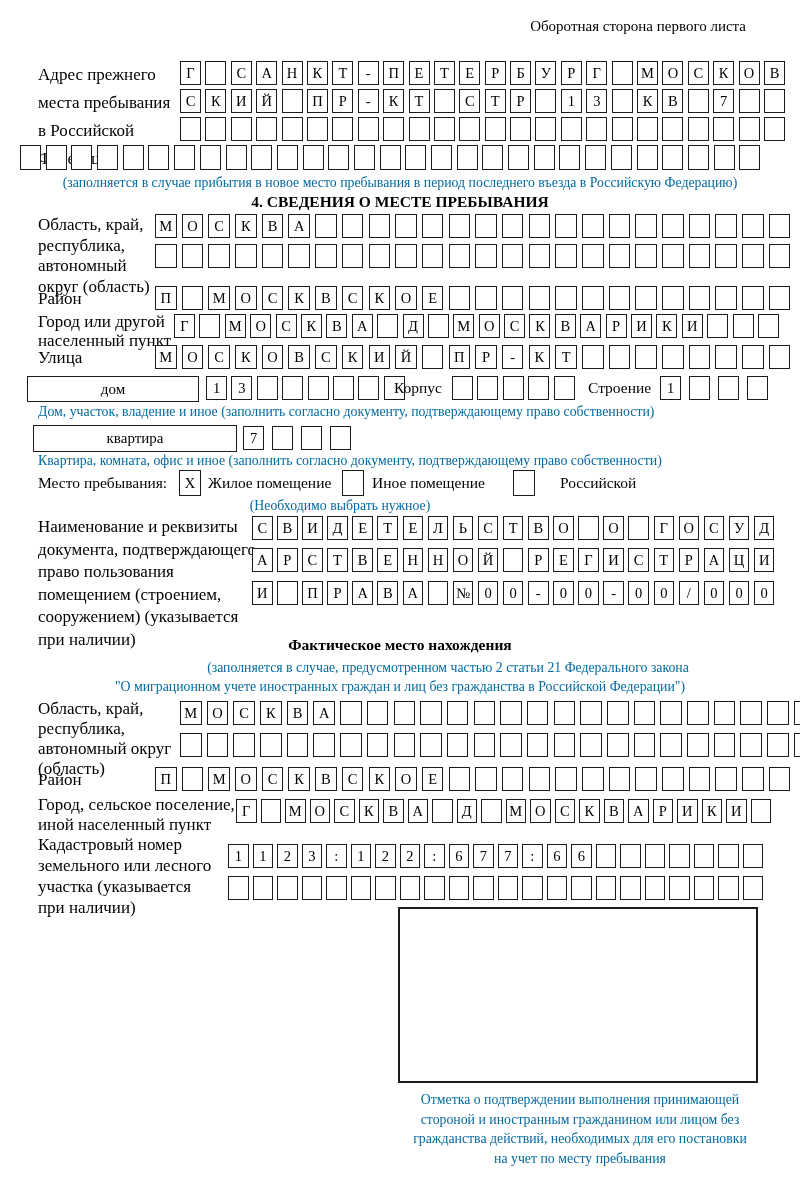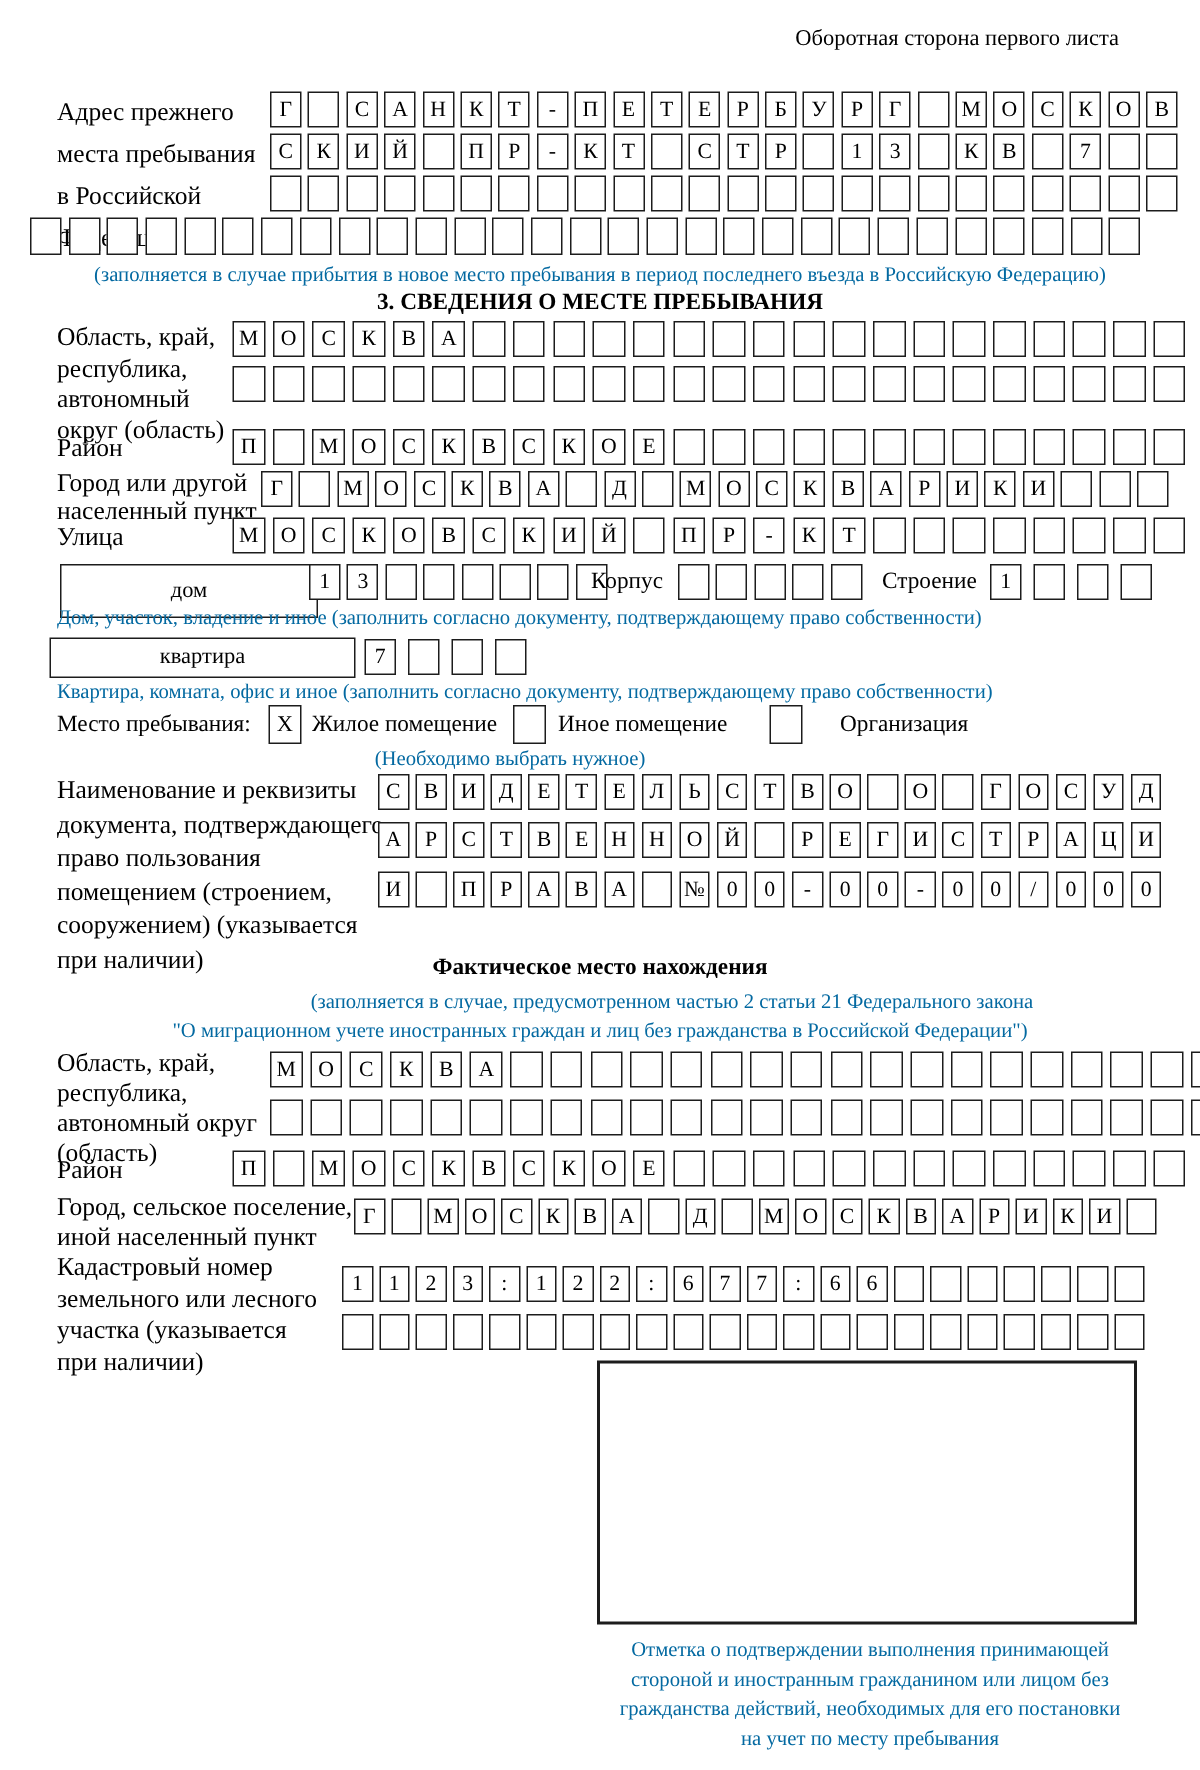--- a/index.html
+++ b/index.html
@@ -151,21 +151,21 @@
       <span class="cell"></span>
       <span class="cell"></span>
       <span class="cell"></span>
       <span class="cell"></span>
       <span class="cell"></span>
       <span class="cell"></span>
       <span class="cell"></span>
     </div>
   <div class="cap center" style="top:175px;">(заполняется в случае прибытия в новое место пребывания в период последнего въезда в Российскую Федерацию)</div>
 
-  <div class="abs center bold" style="top:193px; font-size:15.5px;">3. СВЕДЕНИЯ О МЕСТЕ ПРЕБЫВАНИЯ</div>
+  <div class="abs center bold" style="top:193px; font-size:15.5px;">4. СВЕДЕНИЯ О МЕСТЕ ПРЕБЫВАНИЯ</div>
 
   <div class="lbl" style="left:38px; top:215px; line-height:20.5px;">Область, край,
 республика,
 автономный
 округ (область)</div>
   <div class="cellrow rB" style="left:155px; top:214px;">
       <span class="cell">М</span>
       <span class="cell">О</span>
       <span class="cell">С</span>
       <span class="cell">К</span>
@@ -295,21 +295,21 @@
       <span class="cell"></span>
       <span class="cell"></span>
       <span class="cell"></span>
       <span class="cell"></span>
       <span class="cell"></span>
       <span class="cell"></span>
       <span class="cell"></span>
       <span class="cell"></span>
     </div>
 
-  <div class="widebox" style="left:40px; top:376px; width:172px; height:36px;">дом</div>
+  <div class="widebox" style="left:27px; top:376px; width:172px; height:26px;">дом</div>
   <div class="cellrow rA" style="left:206px; top:376px;">
       <span class="cell">1</span>
       <span class="cell">3</span>
       <span class="cell"></span>
       <span class="cell"></span>
       <span class="cell"></span>
       <span class="cell"></span>
       <span class="cell"></span>
       <span class="cell"></span>
     </div>
@@ -338,21 +338,21 @@
       <span class="cell"></span>
     </div>
   <div class="cap" style="left:38px; top:453px;">Квартира, комната, офис и иное (заполнить согласно документу, подтверждающему право собственности)</div>
 
   <div class="abs" style="left:38px; top:474px; font-size:15.5px;">Место пребывания:</div>
   <div class="checkbox" style="left:179px; top:470px;">X</div>
   <div class="abs" style="left:208px; top:474px; font-size:15.5px;">Жилое помещение</div>
   <div class="checkbox" style="left:342px; top:470px;"></div>
   <div class="abs" style="left:372px; top:474px; font-size:15.5px;">Иное помещение</div>
   <div class="checkbox" style="left:513px; top:470px;"></div>
-  <div class="abs" style="left:560px; top:474px; font-size:15.5px;">Организация</div>
+  <div class="abs" style="left:560px; top:474px; font-size:15.5px;">Российской</div>
   <div class="cap" style="left:230px; top:498px; width:220px; text-align:center;">(Необходимо выбрать нужное)</div>
 
   <div class="lbl" style="left:38px; top:516px; line-height:22.5px;">Наименование и реквизиты
 документа, подтверждающего
 право пользования
 помещением (строением,
 сооружением) (указывается
 при наличии)</div>
   <div class="cellrow rD" style="left:252px; top:516px;">
       <span class="cell">С</span>

